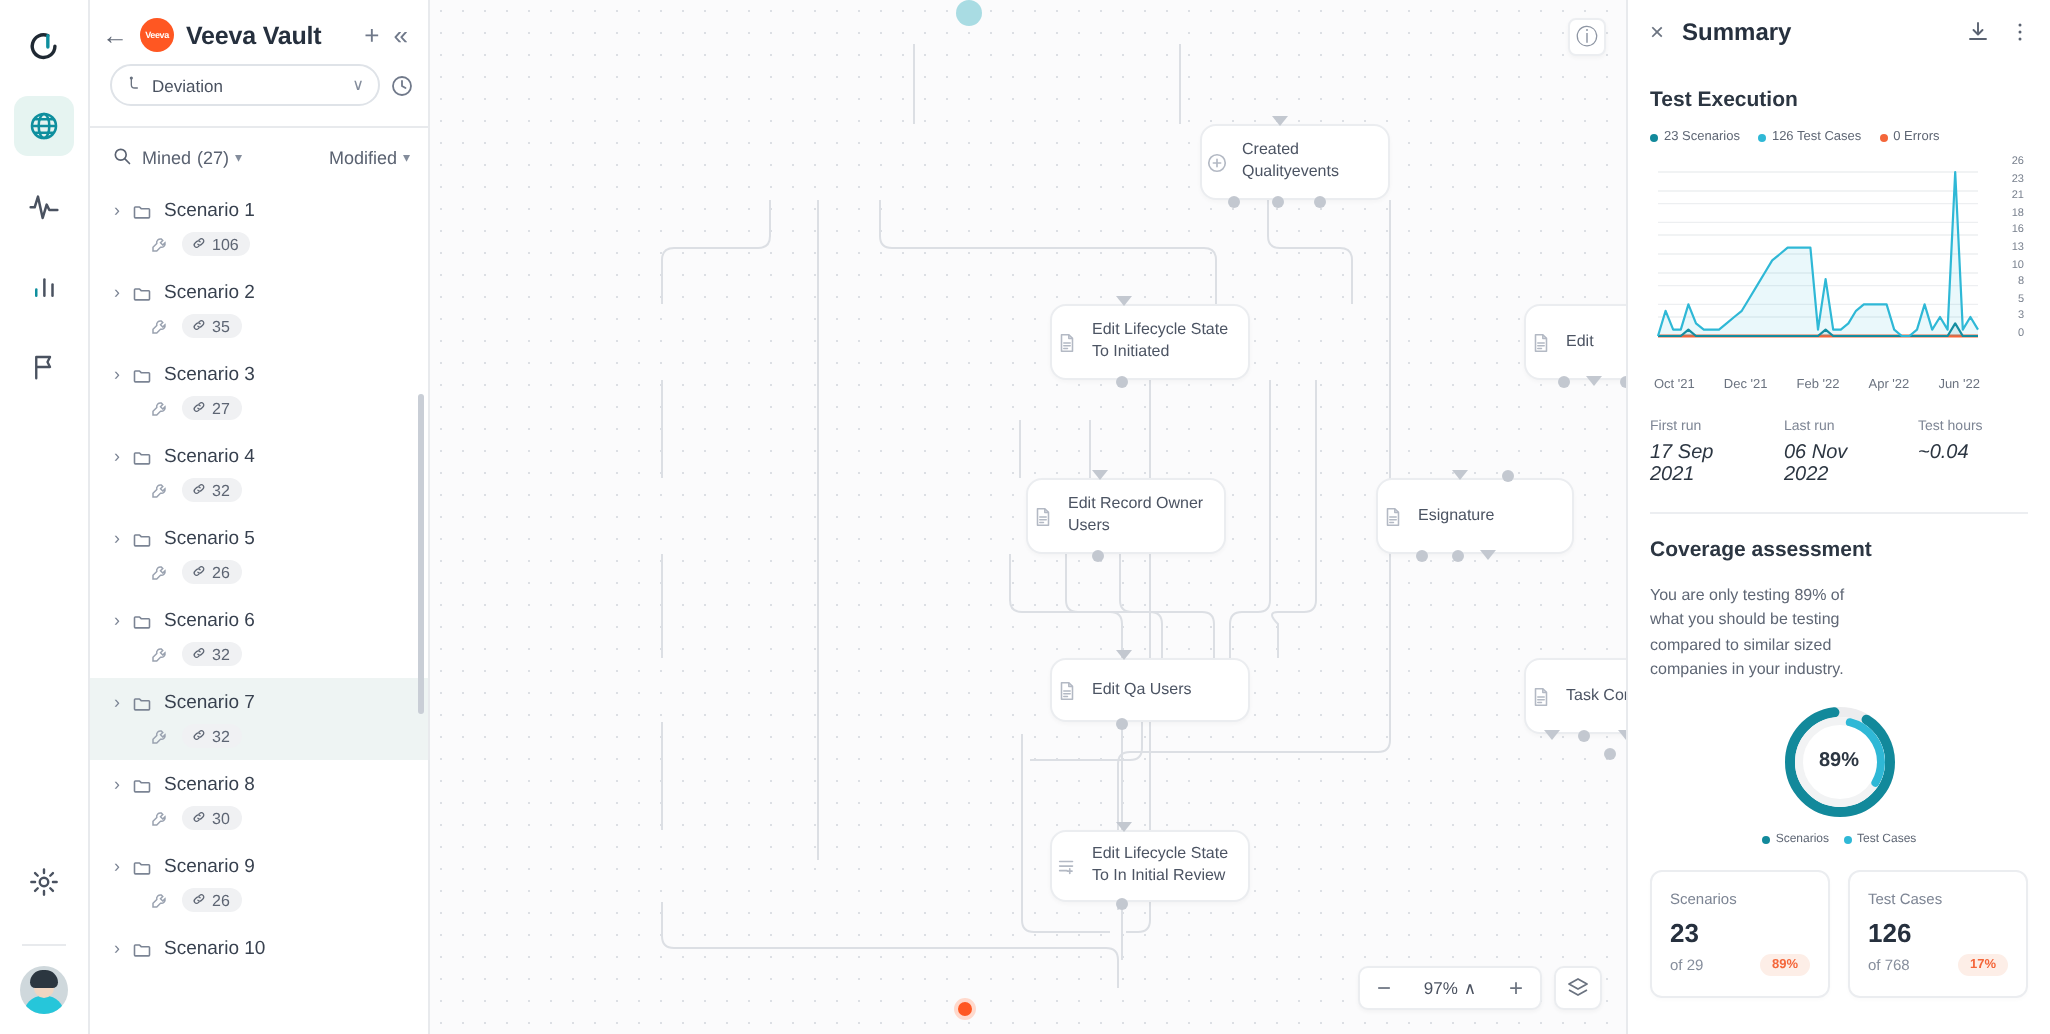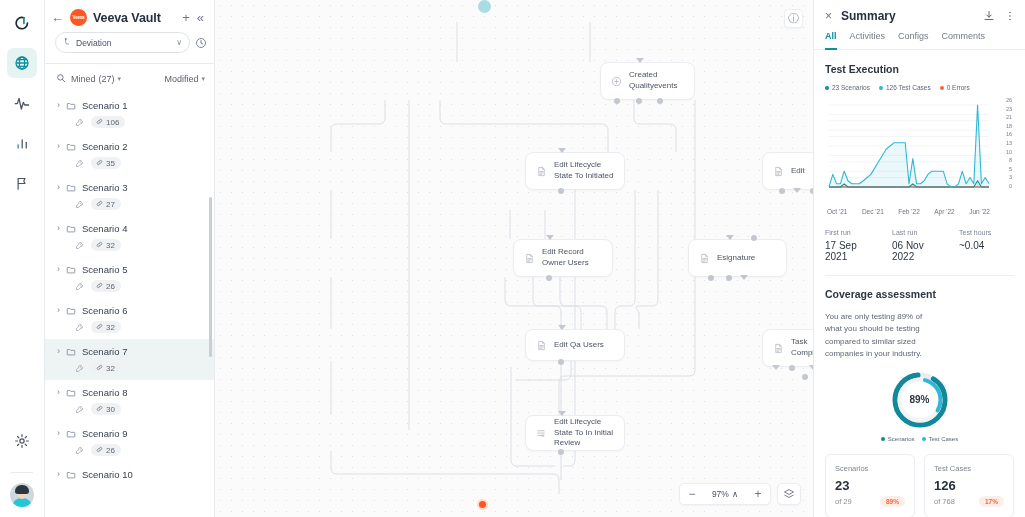--- a/index.html
+++ b/index.html
@@ -107,21 +107,21 @@
   .canvas-info {
     position: absolute; right: 10px; top: 9px; width: 19px; height: 19px;
     background: #fff; border: 1px solid #eceef1; border-radius: 4px;
     display: flex; align-items: center; justify-content: center;
     color: #8d95a3; font-size: 11px; cursor: pointer;
     box-shadow: 0 1px 2px rgba(0,0,0,0.04);
   }
   .node {
     position: absolute; background: #fff; border: 1px solid #ebedf0;
     border-radius: 8px; display: flex; align-items: center; gap: 7px;
-    padding: 0 10px; box-shadow: 0 1px 2px rgba(0,0,0,0.03);
+    padding: 0 2px; box-shadow: 0 1px 2px rgba(0,0,0,0.03);
     cursor: pointer;
   }
   .node-icon { color: #b3b9c4; display: flex; flex: 0 0 auto; }
   .node-label { font-size: 8px; color: #4c5healthy; color:#4c5463; line-height: 1.35; }
   .port { position: absolute; width: 6px; height: 6px; border-radius: 50%; background: #c3c8d0; }
   .port.tri {
     width: 0; height: 0; background: none; border-left: 4px solid transparent;
     border-right: 4px solid transparent; border-top: 5px solid #c3c8d0; border-radius: 0;
   }
   .start-node {
@@ -184,21 +184,21 @@
     display: flex; flex-direction: column; justify-content: space-between;
     font-size: 5.5px; color: #7a828f; text-align: right; padding-right: 2px;
   }
   .xlabels {
     display: flex; justify-content: space-between; font-size: 6.5px;
     color: #6b7380; padding: 3px 24px 0 2px;
   }
 
   .stats { display: flex; padding: 14px 11px 13px 11px; gap: 12px; }
   .stat-label { font-size: 7px; color: #7d8594; margin-bottom: 4px; }
-  .stat-val { font-size: 10px; color: #2c3642; }
+  .stat-val { font-size: 10px; color: #2c3642; font-style: italic; }
   .hr { height: 1px; background: #eceef1; margin: 0 11px; }
 
   .cov { display: flex; padding: 12px 11px 0 11px; gap: 8px; flex-direction: column; }
   .cov-text { font-size: 8px; color: #5f6775; line-height: 1.55; width: 100px; }
   .cov-right { flex: 1 1 auto; display: flex; flex-direction: column; align-items: center; }
   .donut-wrap { position: relative; width: 62px; height: 62px; }
   .donut-pct {
     position: absolute; inset: 0; display: flex; align-items: center; justify-content: center;
     font-size: 10px; color: #2c3642; font-weight: 600;
   }
@@ -751,26 +751,20 @@
         <span class="pn-hicon">
           <svg width="12" height="12" viewBox="0 0 24 24" fill="#5a6271">
             <circle cx="12" cy="5" r="1.5"></circle>
               <circle cx="12" cy="12" r="1.5"></circle>
               <circle cx="12" cy="19" r="1.5"></circle>
           </svg>
         </span>
       </span>
     </div>
 
-    <div class="pn-tabs" id="tabs-container">
-        <div class="pn-tab active">All</div>
-        <div class="pn-tab">Activities</div>
-        <div class="pn-tab">Configs</div>
-        <div class="pn-tab">Comments</div>
-      </div>
 
     <div class="pn-body">
 
       <div class="sec">
         <div class="sec-title">Test Execution</div>
         <div class="legend" id="chart-legend">
             <span class="legend-item">
      <span class="dot" style="background:#12899b"></span>
      <span>23 Scenarios</span>
    </span>

